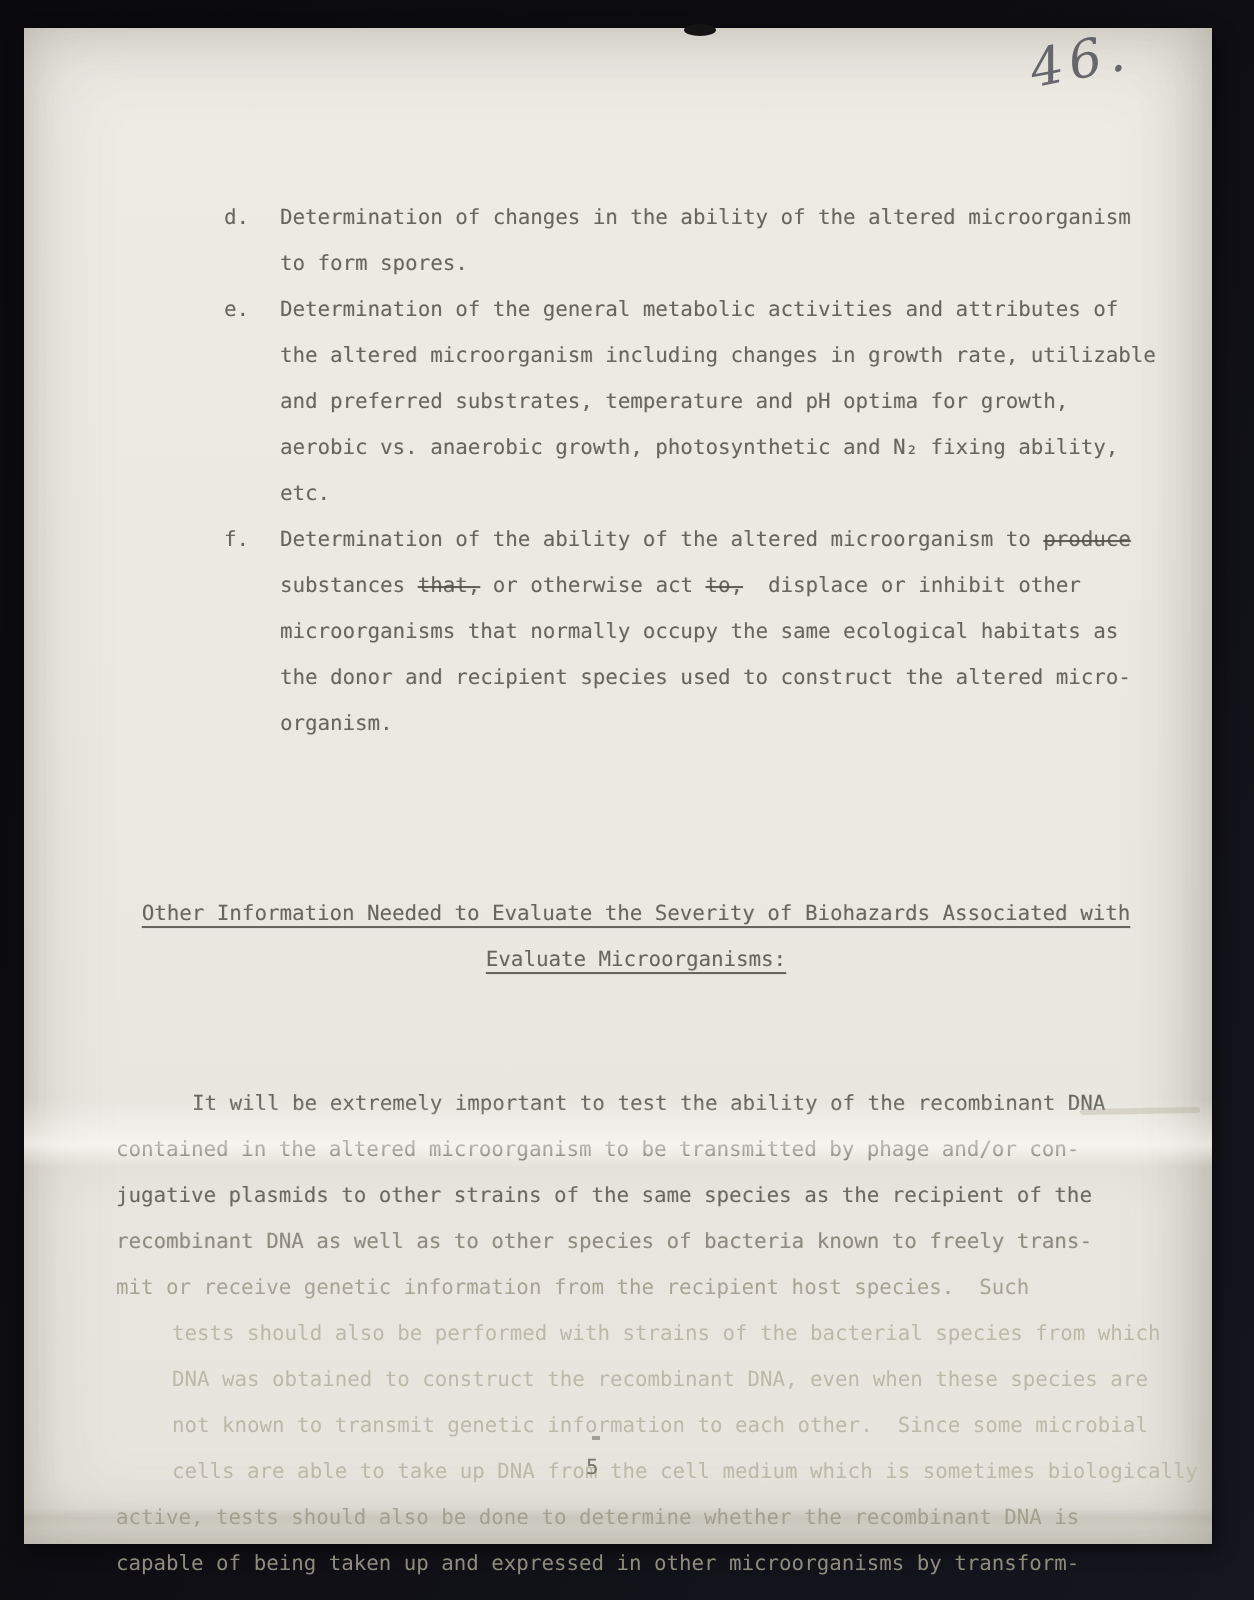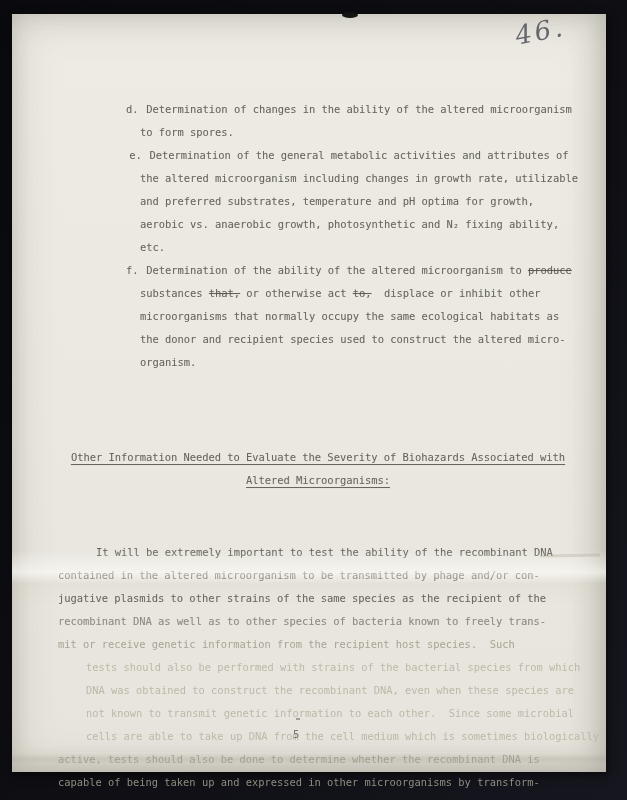--- a/index.html
+++ b/index.html
@@ -39,21 +39,21 @@
     font-size:26px;color:#50525a;letter-spacing:3px;
     transform:rotate(-11deg);opacity:.85;
   }
   .typed{
     position:absolute;left:46px;top:38px;right:28px;
     font-size:10.4px;line-height:23px;color:#67665c;
     white-space:pre;
     text-shadow:.3px .2px 0 rgba(40,38,30,.14);
   }
   .line{height:23px;}
-  .l-first{padding-left:54px;text-align:center;}
+  .l-first{padding-left:54px;}
   .l-first .marker{display:inline-block;width:28px;}
   .l-cont{padding-left:82px;}
   .heading{margin-top:26px;text-align:center;}
   .heading .u{text-decoration:underline;text-underline-offset:3px;text-decoration-thickness:1px;}
   .para{margin-top:3px;}
   .indent{padding-left:38px;}
   .struck{text-decoration:line-through;text-decoration-thickness:1.2px;text-decoration-color:rgba(80,78,68,.85);}
   .f1{color:#8f8c7f;}
   .f2{color:#a7a494;text-shadow:none;}
   .f3{color:#bcb9a8;text-shadow:none;filter:blur(.3px);margin-left:28px;}
@@ -65,21 +65,21 @@
 </style>
 </head>
 <body>
 
 <div class="paper">
   <div class="notch"></div>
   <div class="handwritten">46.</div>
 
   <div class="typed">
     <div id="list-section"><div class="line l-first"><span class="marker">d.</span><span>Determination of changes in the ability of the altered microorganism</span></div><div class="line l-cont"><span>to form spores.</span></div><div class="line l-first"><span class="marker">e.</span><span>Determination of the general metabolic activities and attributes of</span></div><div class="line l-cont"><span>the altered microorganism including changes in growth rate, utilizable</span></div><div class="line l-cont"><span>and preferred substrates, temperature and pH optima for growth,</span></div><div class="line l-cont"><span>aerobic vs. anaerobic growth, photosynthetic and N₂ fixing ability,</span></div><div class="line l-cont"><span>etc.</span></div><div class="line l-first"><span class="marker">f.</span><span>Determination of the ability of the altered microorganism to </span><span class="struck">produce</span></div><div class="line l-cont"><span>substances </span><span class="struck">that,</span><span> or otherwise act </span><span class="struck">to,</span><span>  displace or inhibit other</span></div><div class="line l-cont"><span>microorganisms that normally occupy the same ecological habitats as</span></div><div class="line l-cont"><span>the donor and recipient species used to construct the altered micro-</span></div><div class="line l-cont"><span>organism.</span></div></div>
-    <div class="heading" id="heading-section"><div class="line"><span class="u">Other Information Needed to Evaluate the Severity of Biohazards Associated with</span></div><div class="line"><span class="u">Altered Microorganisms:</span></div></div>
+    <div class="heading" id="heading-section"><div class="line"><span class="u">Other Information Needed to Evaluate the Severity of Biohazards Associated with</span></div><div class="line"><span class="u">Evaluate Microorganisms:</span></div></div>
     <div class="para" id="para-section"><div class="line f0 indent"><span>It will be extremely important to test the ability of the recombinant DNA</span></div><div class="line f0"><span>contained in the altered microorganism to be transmitted by phage and/or con-</span></div><div class="line f0"><span>jugative plasmids to other strains of the same species as the recipient of the</span></div><div class="line f1"><span>recombinant DNA as well as to other species of bacteria known to freely trans-</span></div><div class="line f2"><span>mit or receive genetic information from the recipient host species.  Such</span></div><div class="line f3"><span>tests should also be performed with strains of the bacterial species from which</span></div><div class="line f3"><span>DNA was obtained to construct the recombinant DNA, even when these species are</span></div><div class="line f3"><span>not known to transmit genetic information to each other.  Since some microbial</span></div><div class="line f3"><span>cells are able to take up DNA from the cell medium which is sometimes biologically</span></div><div class="line f2"><span>active, tests should also be done to determine whether the recombinant DNA is</span></div><div class="line f1"><span>capable of being taken up and expressed in other microorganisms by transform-</span></div><div class="line f0"><span>ation.  Such tests for examining transmission of the recombinant DNA by</span></div></div>
   </div>
 
   <div class="crease"></div>
   <div class="smudge"></div>
   <div class="crease2"></div>
   <div class="tick"></div>
   <div class="page-number">5</div>
 </div>
 

